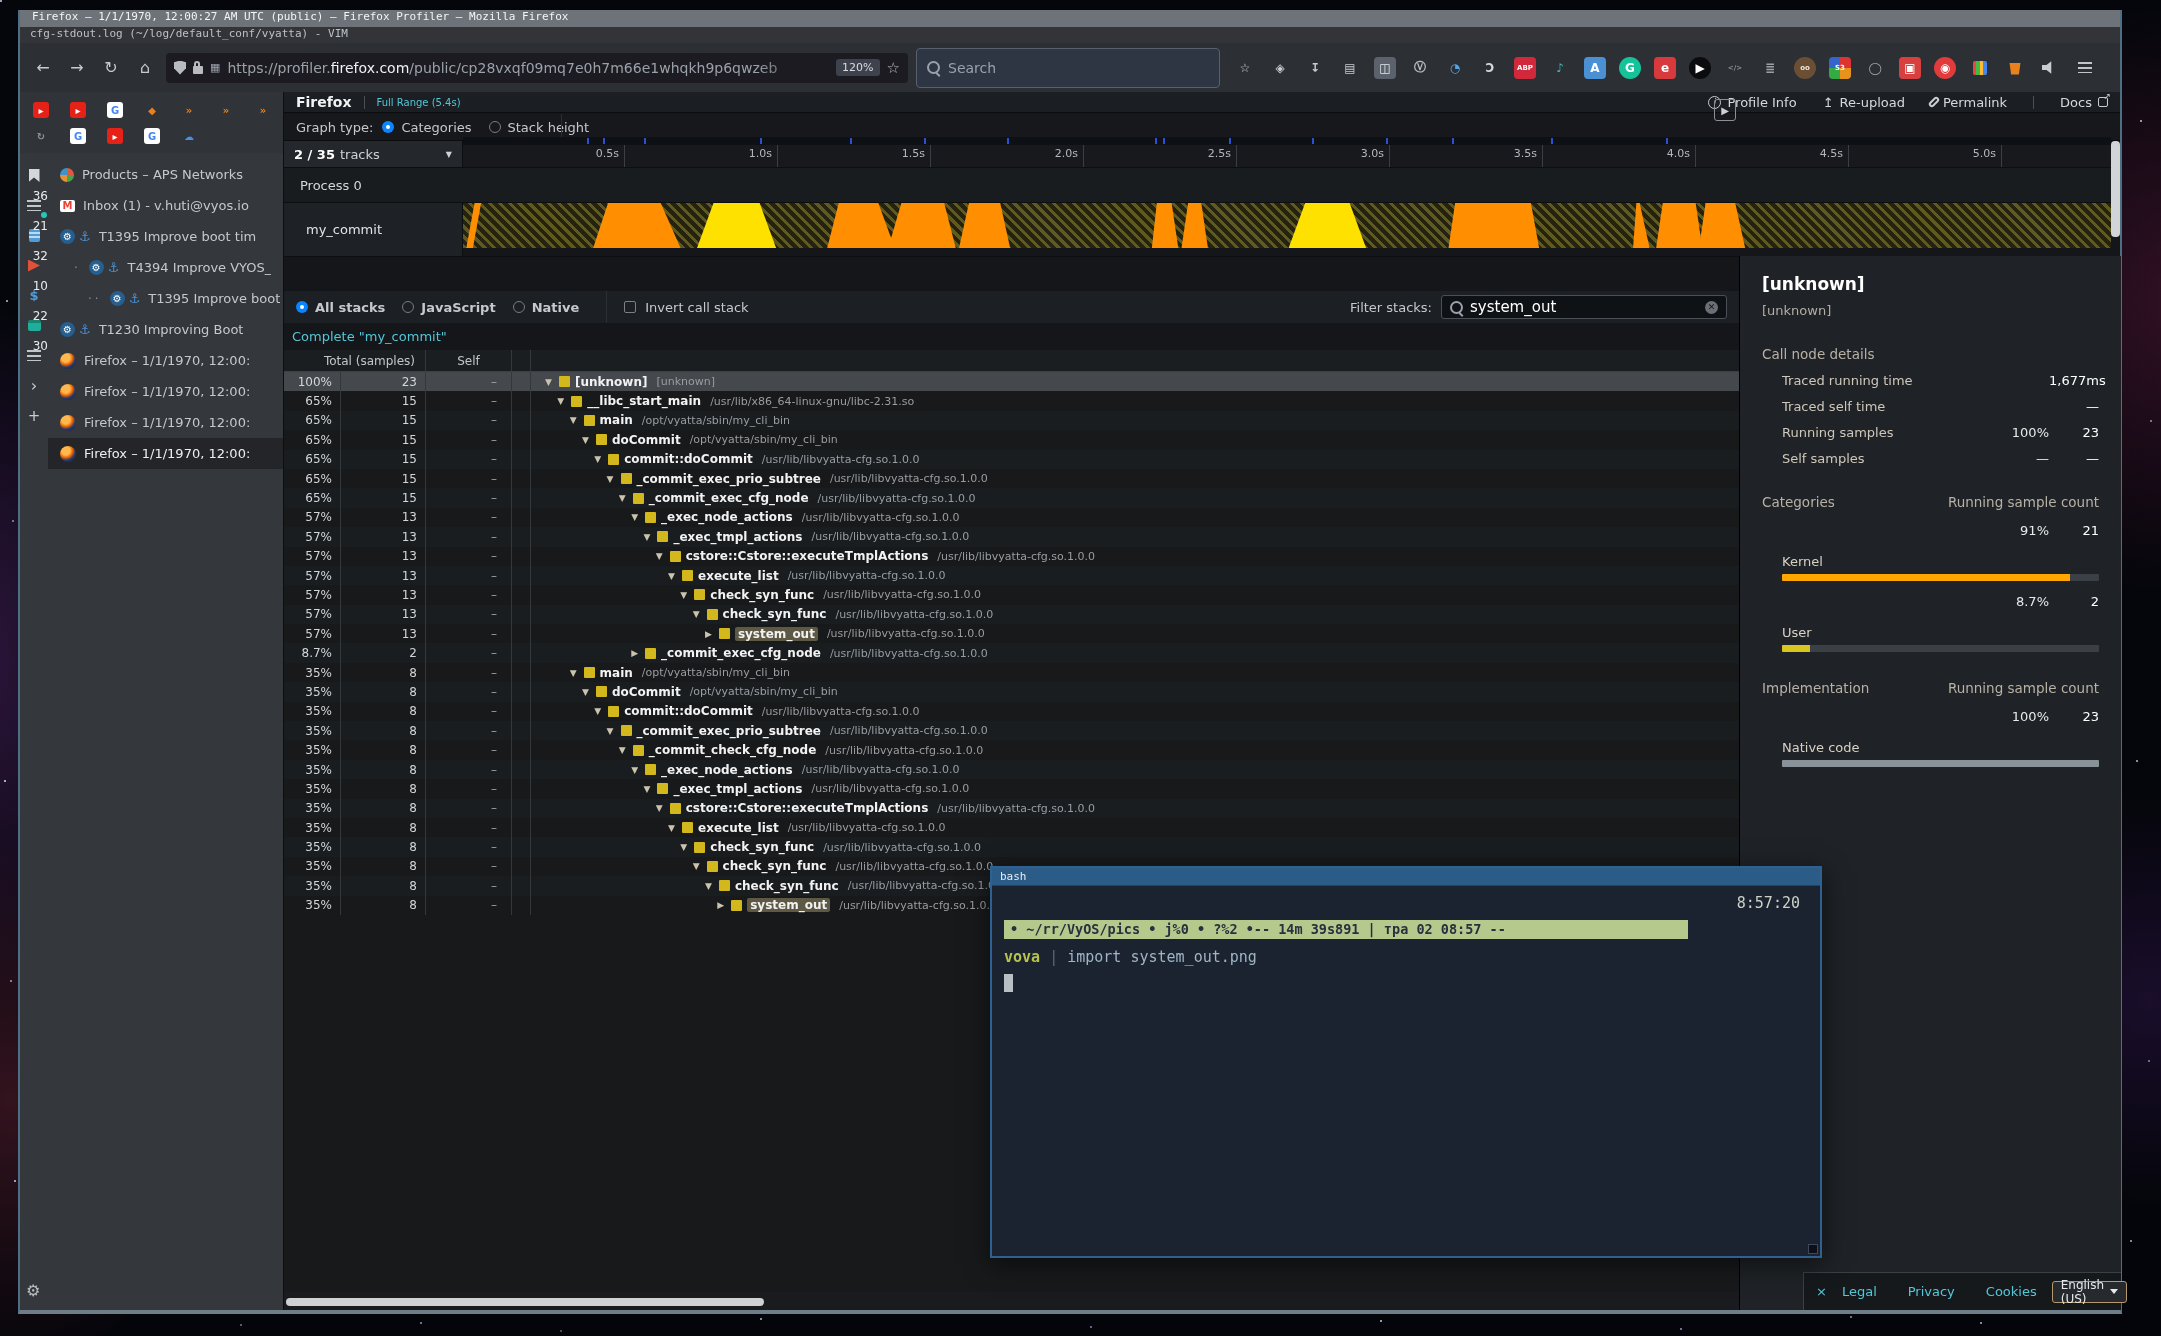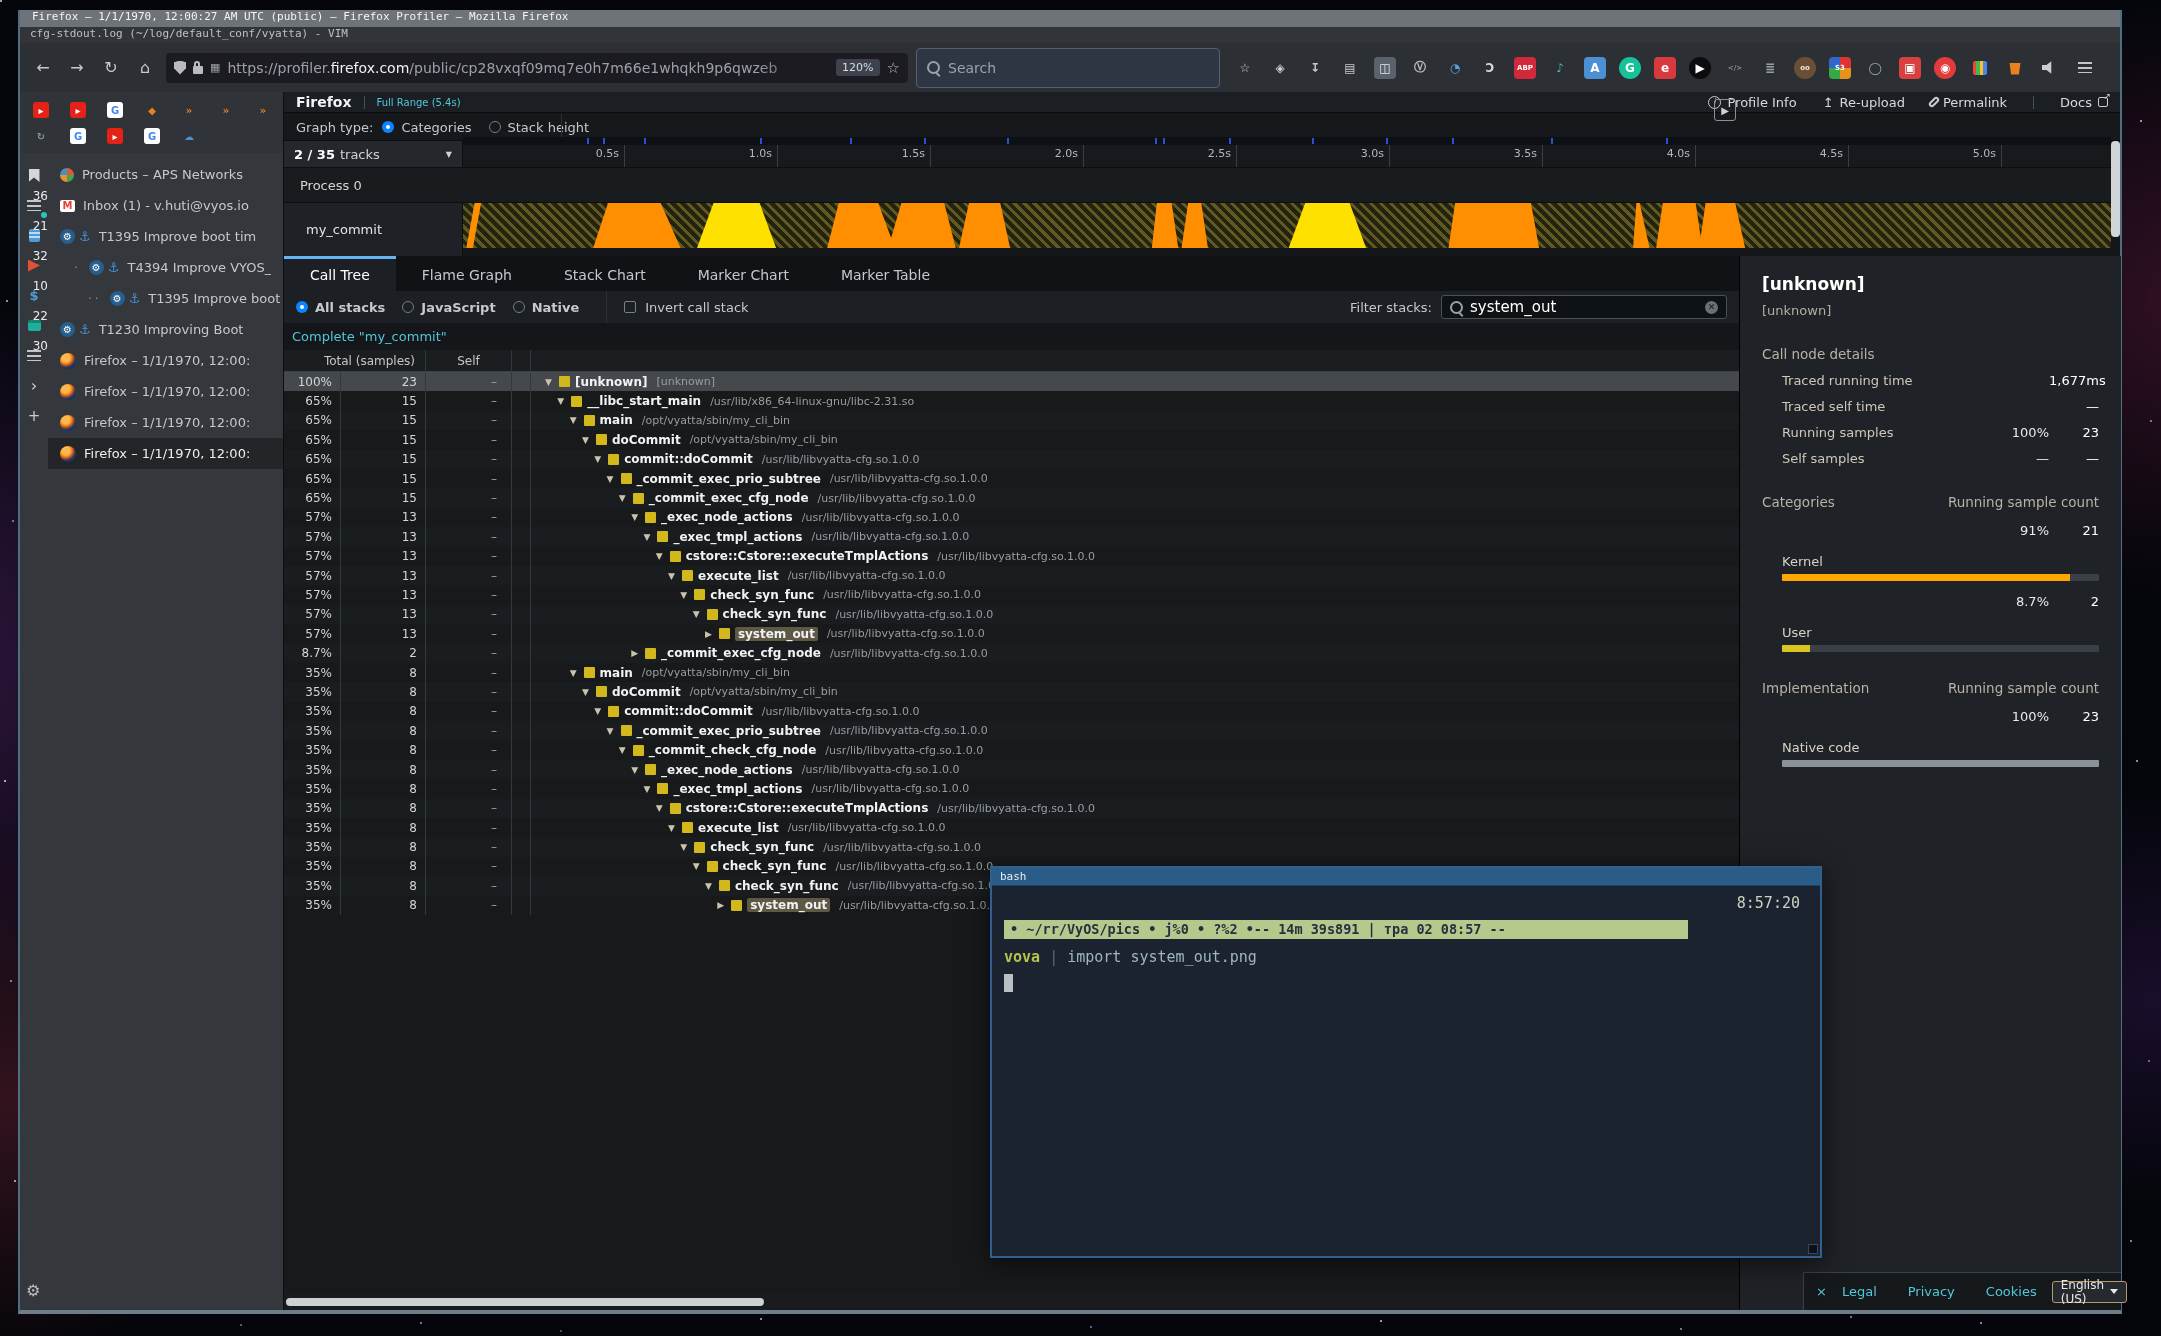--- a/index.html
+++ b/index.html
@@ -501,27 +501,20 @@
             <span class="btick" style="left: 692.16px;"></span>
             <span class="btick" style="left: 700.4px;"></span>
             <span class="btick" style="left: 766.32px;"></span>
             <span class="btick" style="left: 848.72px;"></span>
             <span class="btick" style="left: 922.88px;"></span>
             <span class="btick" style="left: 988.8px;"></span>
             <span class="btick" style="left: 1087.68px;"></span>
             <span class="btick" style="left: 1203.04px;"></span>
           </div>
 
-        <div class="p-tabbar" id="ptabs">
-            <div class="ptab active">Call Tree</div>
-            <div class="ptab">Flame Graph</div>
-            <div class="ptab">Stack Chart</div>
-            <div class="ptab">Marker Chart</div>
-            <div class="ptab">Marker Table</div>
-          </div>
         <span class="panelbtn">▶</span>
 
         <div class="p-subtool">
           <span id="stackRadios" style="display:flex;align-items:center;gap:7px;font-weight:bold;">
               <span class="radio sel"></span>
               <span class="rlabel">All stacks</span>
               <span class="radio"></span>
               <span class="rlabel">JavaScript</span>
               <span class="radio"></span>
               <span class="rlabel">Native</span>

